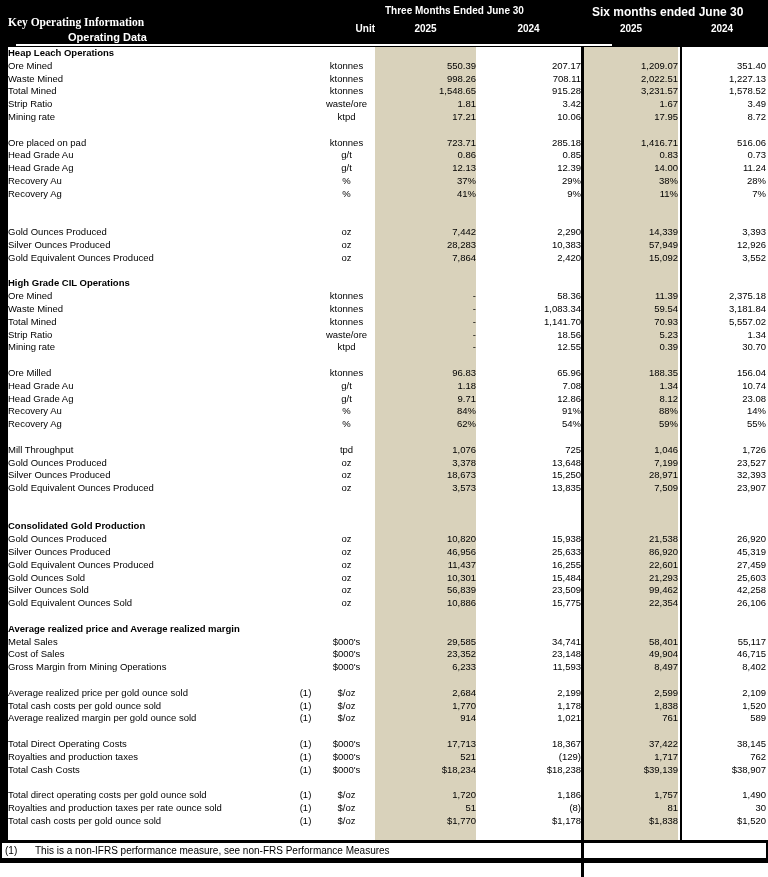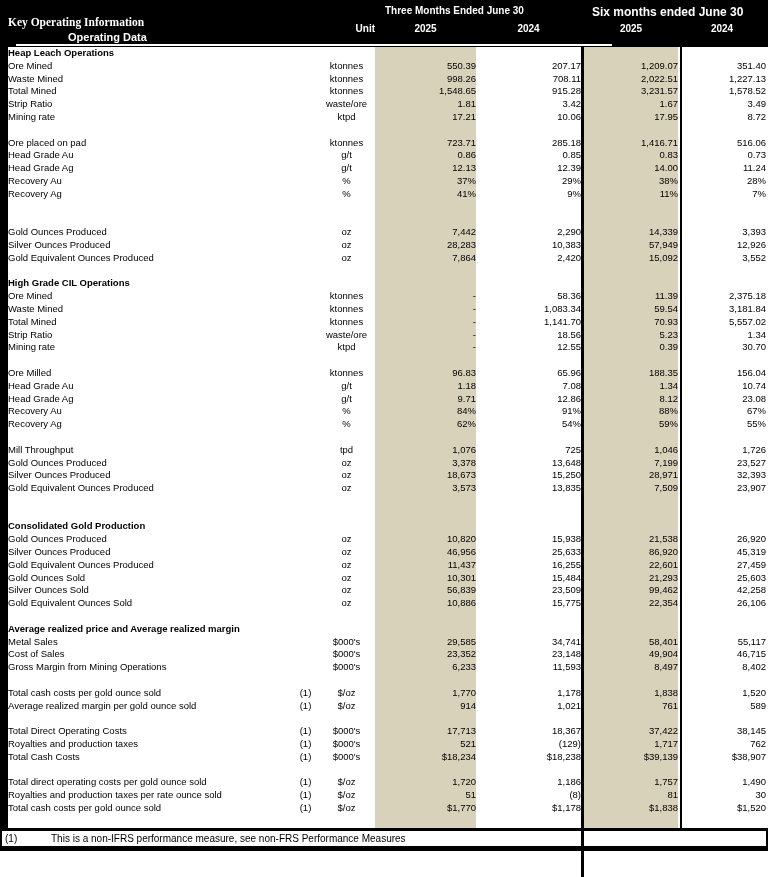--- a/index.html
+++ b/index.html
@@ -55,21 +55,21 @@
   
   .vdiv{position:absolute;left:581px;top:47px;bottom:0;width:3px;background:#000;}
   
   .foot{
     border-top:3px solid #000;border-bottom:5px solid #000;
     border-left:2px solid #000;border-right:2px solid #000;
     box-sizing:border-box;width:768px;height:23px;
     display:flex;align-items:center;font-size:10px;background:#fff;
   }
   .foot .mk{width:30px;padding-left:3px;flex:none;}
-  .foot .tx{flex:1;margin-left:16px;}
+  .foot .tx{flex:1;}
 </style>
 </head>
 <body>
 
 <div class="sheet">
 
   <div class="hdr">
     <span class="t-title">Key Operating Information</span>
     <span class="t-sub">Operating Data</span>
     <span class="t-unit">Unit</span>
@@ -337,21 +337,21 @@
             <td class="num v3 hl">8.12</td>
             <td class="num v4">23.08</td>
           </tr>
           <tr>
             <td class="lbl">Recovery Au</td>
             <td class="note"></td>
             <td class="unit">%</td>
             <td class="num v1 hl">84%</td>
             <td class="num v2">91%</td>
             <td class="num v3 hl">88%</td>
-            <td class="num v4">67%</td>
+            <td class="num v4">14%</td>
           </tr>
           <tr>
             <td class="lbl">Recovery Ag</td>
             <td class="note"></td>
             <td class="unit">%</td>
             <td class="num v1 hl">62%</td>
             <td class="num v2">54%</td>
             <td class="num v3 hl">59%</td>
             <td class="num v4">55%</td>
           </tr>
@@ -527,20 +527,29 @@
             <td class="num v4">8,402</td>
           </tr>
           <tr>
             <td class="lbl"></td>
             <td class="note"></td>
             <td class="unit"></td>
             <td class="num v1 hl"></td>
             <td class="num v2"></td>
             <td class="num v3 hl"></td>
             <td class="num v4"></td>
+          </tr>
+          <tr>
+            <td class="lbl">Average realized price per gold ounce sold</td>
+            <td class="note">(1)</td>
+            <td class="unit">$/oz</td>
+            <td class="num v1 hl">2,684</td>
+            <td class="num v2">2,199</td>
+            <td class="num v3 hl">2,599</td>
+            <td class="num v4">2,109</td>
           </tr>
           <tr>
             <td class="lbl">Total cash costs per gold ounce sold</td>
             <td class="note">(1)</td>
             <td class="unit">$/oz</td>
             <td class="num v1 hl">1,770</td>
             <td class="num v2">1,178</td>
             <td class="num v3 hl">1,838</td>
             <td class="num v4">1,520</td>
           </tr>

